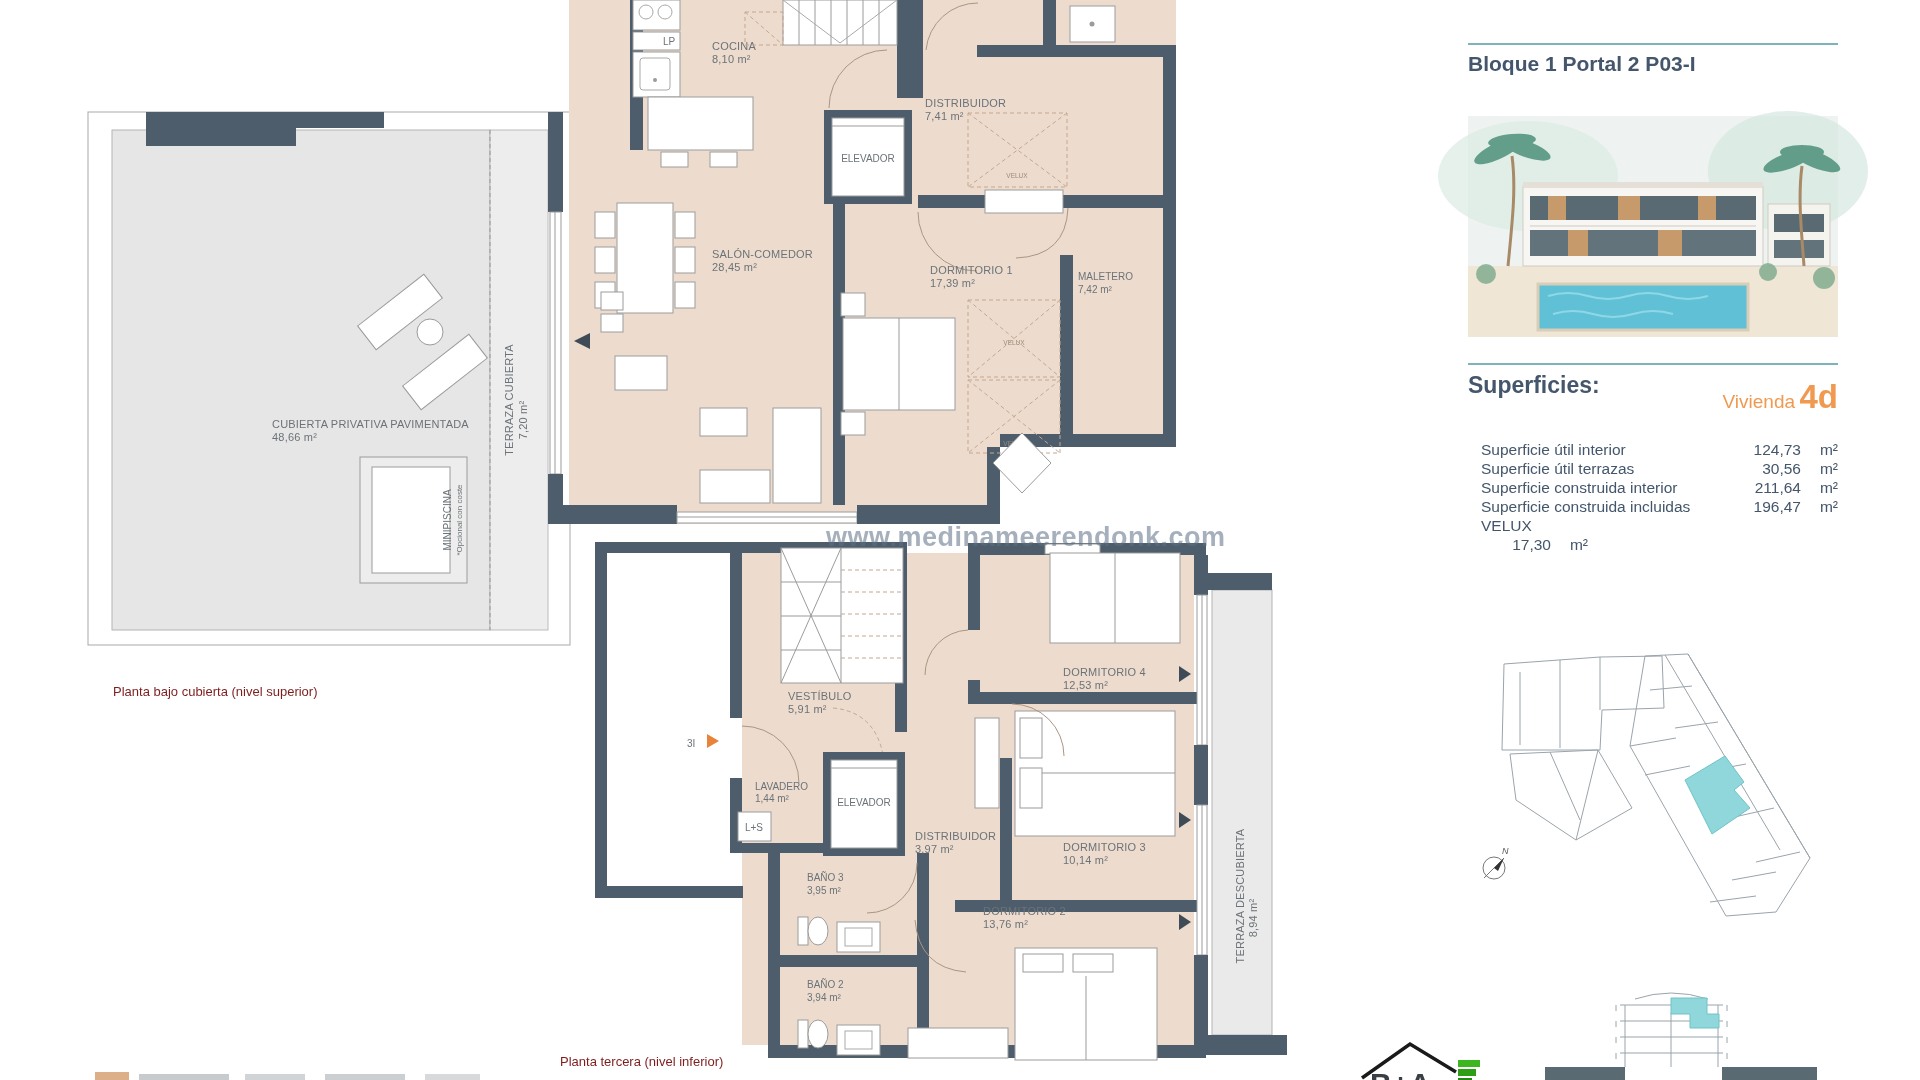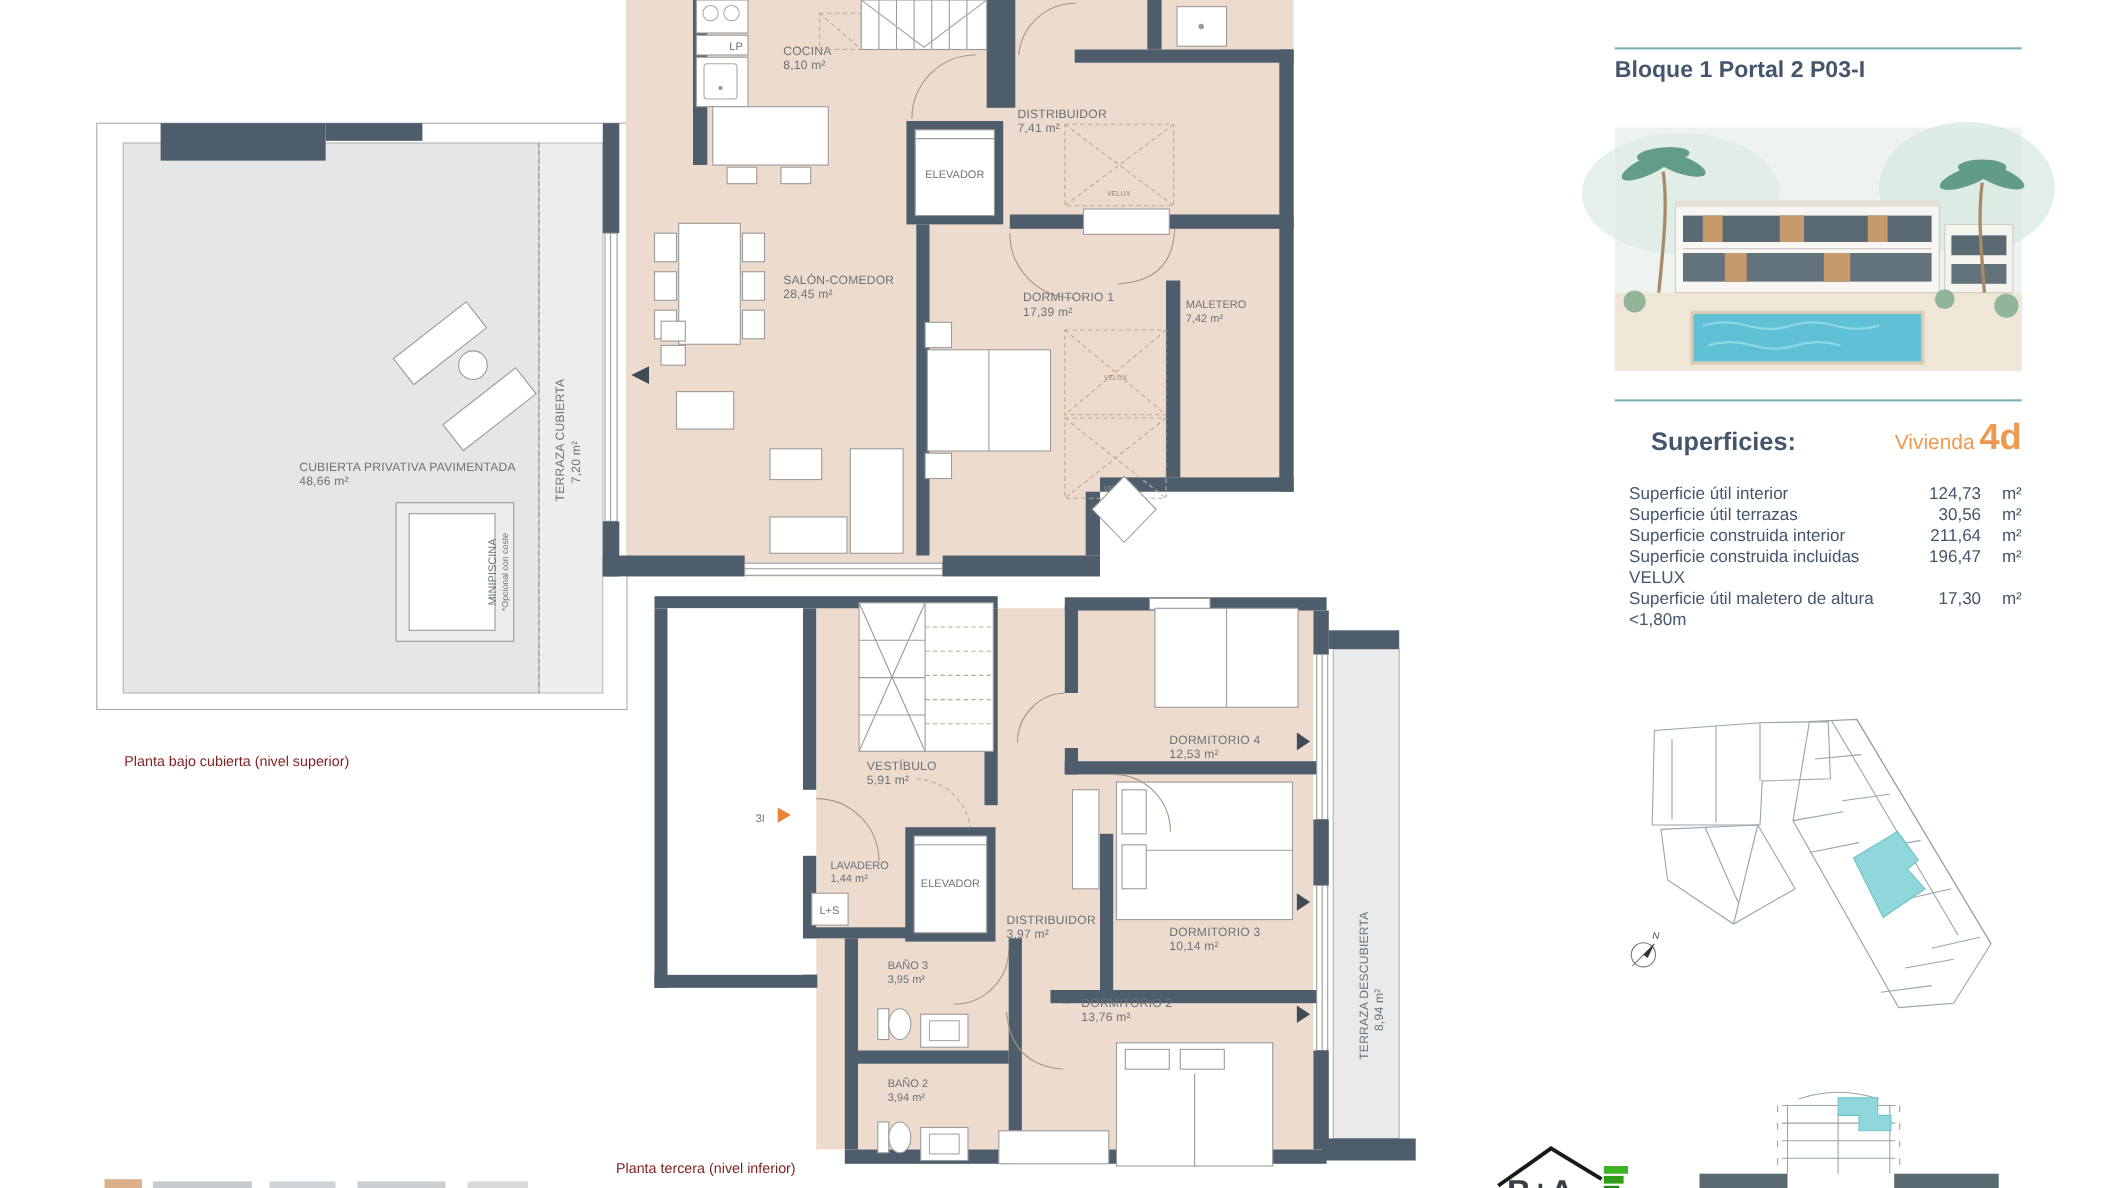--- a/index.html
+++ b/index.html
@@ -324,20 +324,21 @@
       <path d="M320,392 Q324,440 371,444" class="arc"></path>
       <rect x="420" y="420" width="142" height="112" class="f"></rect>
       <rect x="428" y="426" width="40" height="18" class="f"></rect>
       <rect x="478" y="426" width="40" height="18" class="f"></rect>
       <line x1="491" y1="448" x2="491" y2="532" class="tread"></line>
       <rect x="313" y="500" width="100" height="30" class="f"></rect>
       <polygon points="584,386 584,402 596,394" class="tri"></polygon>
     </g>
   </svg>
 
+  <div class="abs wm" style="left:826px;top:522px;">www.medinameerendonk.com</div>
 
   <div class="abs cap" style="left:113px;top:684px;">Planta bajo cubierta (nivel superior)</div>
   <div class="abs cap" style="left:560px;top:1054px;">Planta tercera (nivel inferior)</div>
 
   <div class="abs" style="left:95px;top:1072px;width:640px;height:8px;">
     <span class="abs" style="left:0;top:0;width:34px;height:8px;background:#c9844a;opacity:.65;"></span>
     <span class="abs" style="left:44px;top:2px;width:90px;height:6px;background:#9aa0a5;opacity:.55;"></span>
     <span class="abs" style="left:150px;top:2px;width:60px;height:6px;background:#9aa0a5;opacity:.45;"></span>
     <span class="abs" style="left:230px;top:2px;width:80px;height:6px;background:#9aa0a5;opacity:.5;"></span>
     <span class="abs" style="left:330px;top:2px;width:55px;height:6px;background:#9aa0a5;opacity:.4;"></span>
@@ -388,21 +389,21 @@
 
     <g>
       <rect x="70" y="168" width="210" height="46" fill="#5fc0d6" stroke="#d9cdb8" stroke-width="3"></rect>
       <path d="M80,180 q20,-6 40,0 q20,6 40,0 q20,-6 40,0 q20,6 40,0" stroke="#8ed8e6" fill="none" stroke-width="2"></path>
       <path d="M85,198 q20,-6 40,0 q20,6 40,0 q20,-6 40,0" stroke="#8ed8e6" fill="none" stroke-width="2"></path>
     </g>
   </svg>
 
   <div class="abs rule" style="left:1468px;top:363px;width:370px;"></div>
 
-  <div class="abs suph" style="left:1468px;top:388px;margin-left:33px;">Superficies:</div>
+  <div class="abs suph" style="left:1468px;top:372px;">Superficies:</div>
   <div class="abs" style="left:1640px;top:382px;width:198px;text-align:right;">
     <span class="viv">Vivienda</span>
     <span class="vivcode">4d</span>
   </div>
 
   <div class="abs" style="left:1468px;top:440px;width:370px;">
     <div class="srow">
       <span class="l">Superficie útil interior</span>
       <span class="v">124,73</span>
       <span class="u">m²</span>
@@ -416,21 +417,20 @@
       <span class="l">Superficie construida interior</span>
       <span class="v">211,64</span>
       <span class="u">m²</span>
     </div>
     <div class="srow">
       <span class="l">Superficie construida incluidas VELUX</span>
       <span class="v">196,47</span>
       <span class="u">m²</span>
     </div>
     <div class="srow">
-      <span class="l">Superficie útil maletero de altura &lt;1,80m</span>
       <span class="v">17,30</span>
       <span class="u">m²</span>
     </div>
   </div>
 
   <svg class="abs" style="left:1480px;top:650px;" width="370" height="290" viewBox="0 0 370 290">
     <g fill="none" stroke="#9aa4ab" stroke-width="1">
       <path d="M22,100 L24,14 L120,7 L182,6 L184,58 L122,60 L120,100 Z"></path>
       <path d="M40,22 L40,95 M80,10 L80,98 M120,7 L120,60"></path>
       <path d="M30,104 L118,100 L152,158 L96,190 L36,150 Z"></path>

